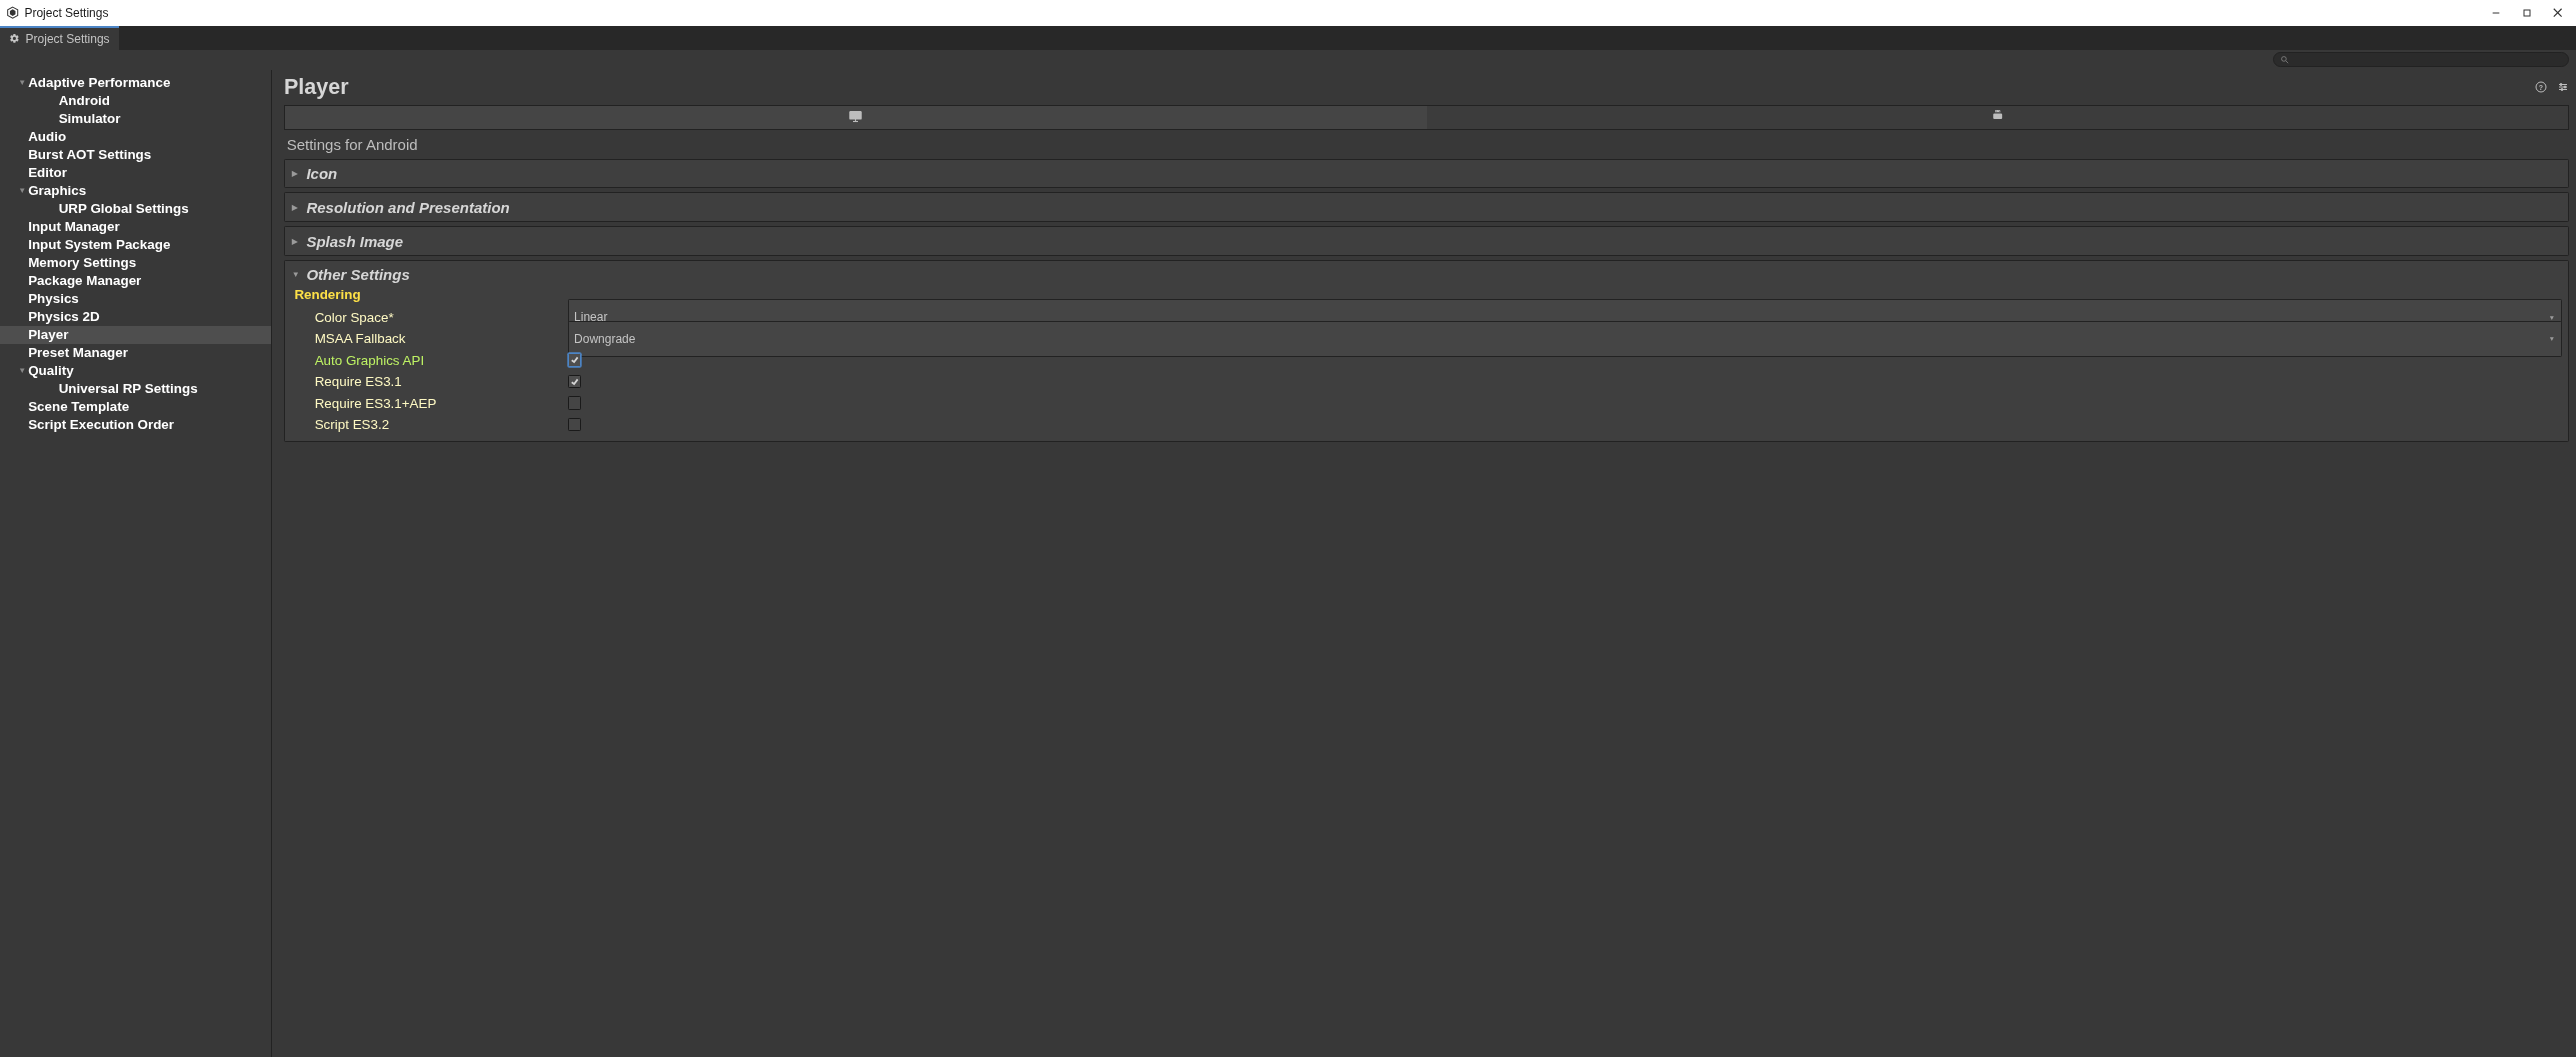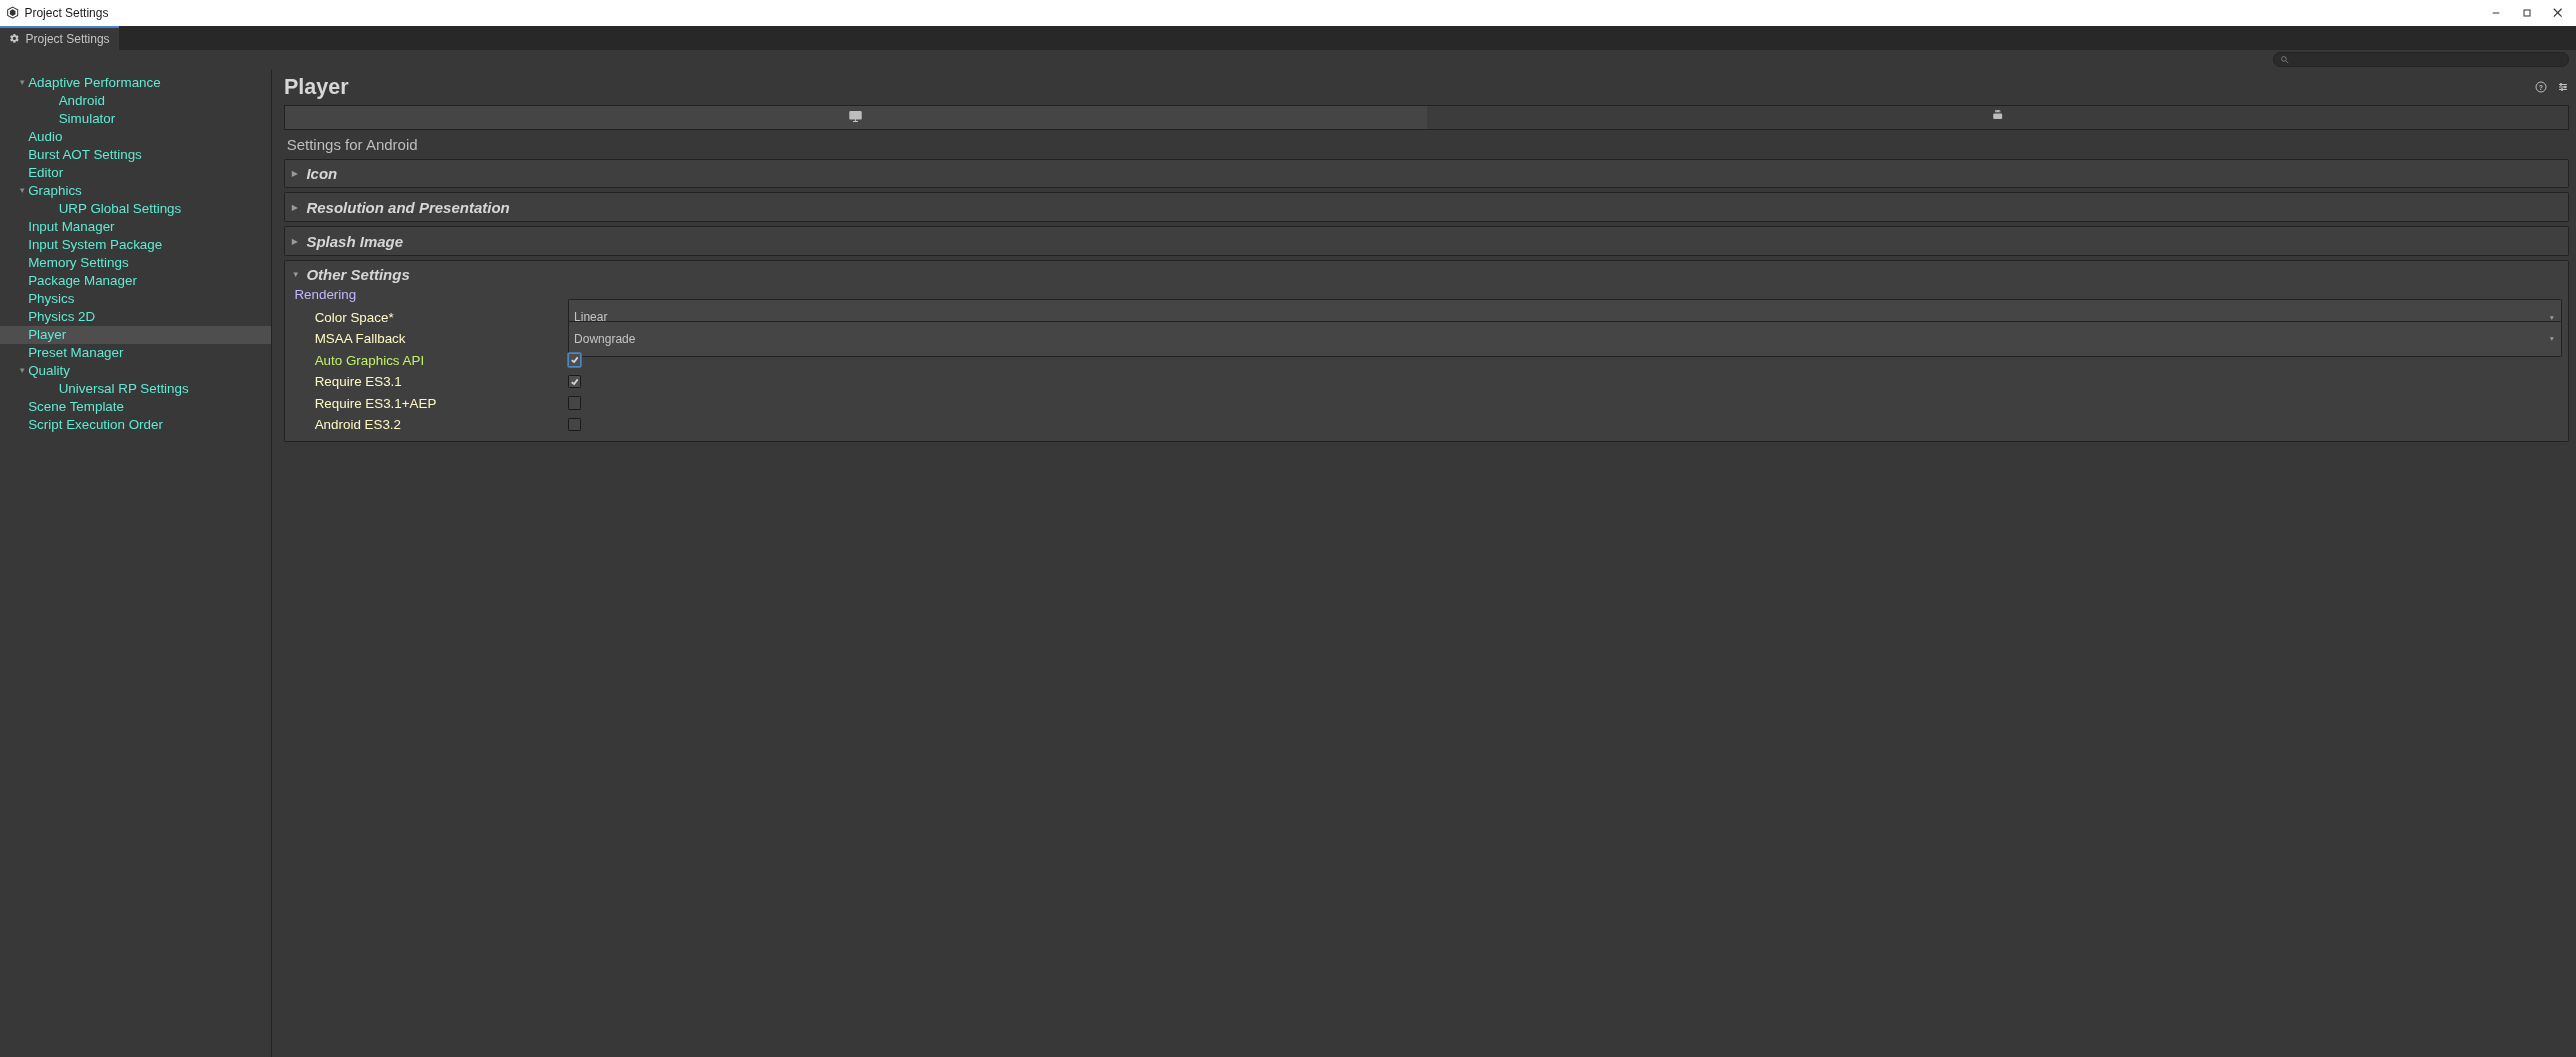--- a/index.html
+++ b/index.html
@@ -36,21 +36,21 @@
 
   .sidebar {
     width: 272px; background: #383838; border-right: 0.7px solid #222;
     font-size: 13.4px; overflow-y:auto; padding-top: 4px;
   }
   .sb-item { display:flex; align-items:center; height: 18px; padding-left: 5.4px; cursor:default; }
   .sb-item.indent1 { padding-left: 17.5px; }
   .sb-item.indent2 { padding-left: 48px; }
   .sb-item.selected { background: #4e4e4e; }
   .sb-caret { width: 9.4px; display:inline-flex; justify-content:center; color:#888; font-size:8px; margin-right:1.3px; }
-  .sb-label { color:#5eead4; }
+  .sb-label { color:#ffffff;font-weight:bold; }
 
   .main { flex:1; overflow-y:auto; padding: 4px 6.7px 6.7px 12px; }
   .main-header { display:flex; align-items:center; height: 27px; }
   .main-header h1 { font-size: 21.5px; font-weight: 700; color:#d6d6d6; }
   .main-header .spacer { flex:1; }
   .hdr-icon { width:13.4px; height:13.4px; margin-left:8px; color:#bdbdbd; display:flex; align-items:center; justify-content:center; }
 
   .platform-tabs { display:flex; border:0.7px solid #222; background:#3c3c3c; margin: 4px 0 6.7px 0; }
   .platform-tab { flex:1; height:23px; display:flex; align-items:center; justify-content:center; }
   .platform-tab.active { background:#454545; }
@@ -61,21 +61,21 @@
   .foldout {
     background:#3f3f3f; border:0.7px solid #222; border-radius:1.3px;
     margin-bottom: 4px; padding: 5.4px 6.7px;
     display:flex; align-items:center; gap:6.7px;
   }
   .foldout .tri { color:#9a9a9a; font-size:8px; width:8px; }
   .foldout .lbl { font-size:15px; font-weight:700; color:#d6d6d6;font-style:italic; }
   .foldout.open { display:block; }
   .foldout.open .fold-header { display:flex; align-items:center; gap:6.7px; margin-bottom:4px; }
 
-  .subhead { font-size:13.4px; font-weight:400; color:#c4b5fd; margin: 0 0 4px 2.7px; }
+  .subhead { font-size:13.4px; font-weight:700; color:#fde047; margin: 0 0 4px 2.7px; }
 
   .prop-row { display:flex; align-items:center; height: 21.5px; }
   .prop-label { width: 276px; padding-left: 23px; font-size:13.4px; color:#fef9c3; }
   .prop-label.blue { color:#bef264; }
   .prop-field { flex:1; }
 
   .dropdown {
     width:100%; height:36px; background:#454545; border:0.7px solid #222;
     border-radius:1.3px; display:flex; align-items:center; padding: 0 5.4px;
     justify-content: space-between; color:#c4c4c4; font-size:12px;
@@ -341,21 +341,21 @@
       </div>
 
       <div class="prop-row">
         <div class="prop-label">Require ES3.1+AEP</div>
         <div class="prop-field">
           <div class="checkbox"></div>
         </div>
       </div>
 
       <div class="prop-row">
-        <div class="prop-label">Android ES3.2</div>
+        <div class="prop-label">Script ES3.2</div>
         <div class="prop-field">
           <div class="checkbox"></div>
         </div>
       </div>
 
     </div>
   </div>
 </div>
 
 

